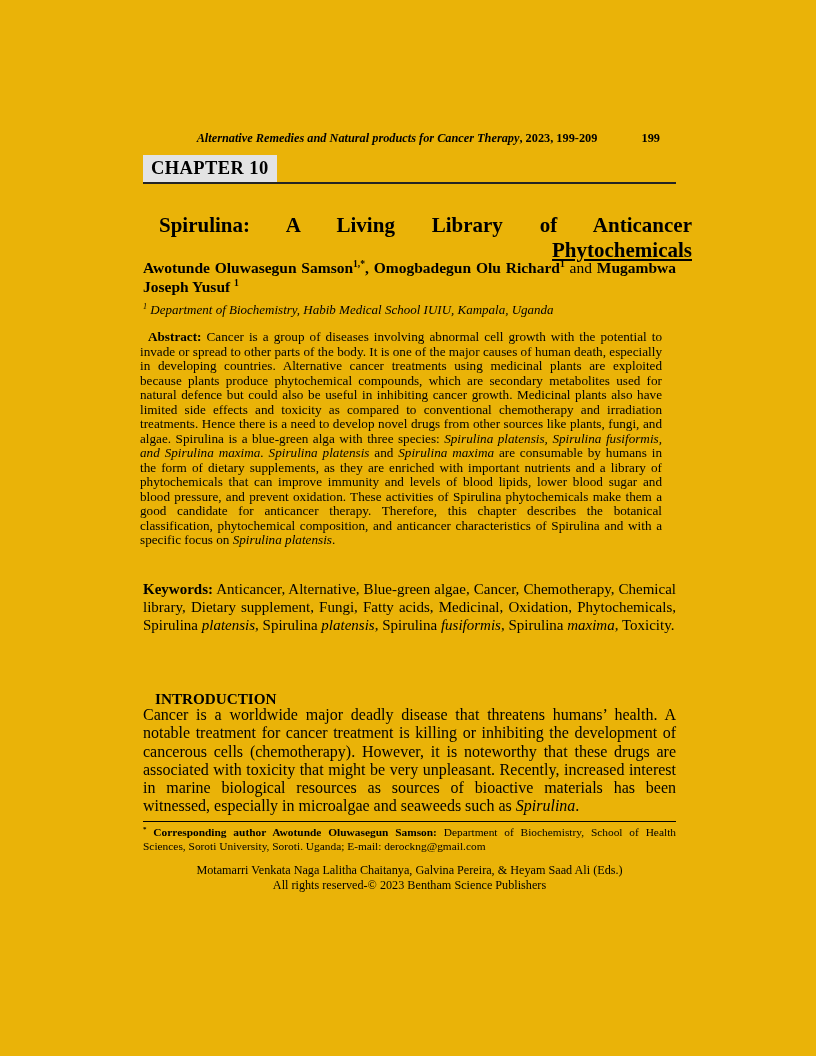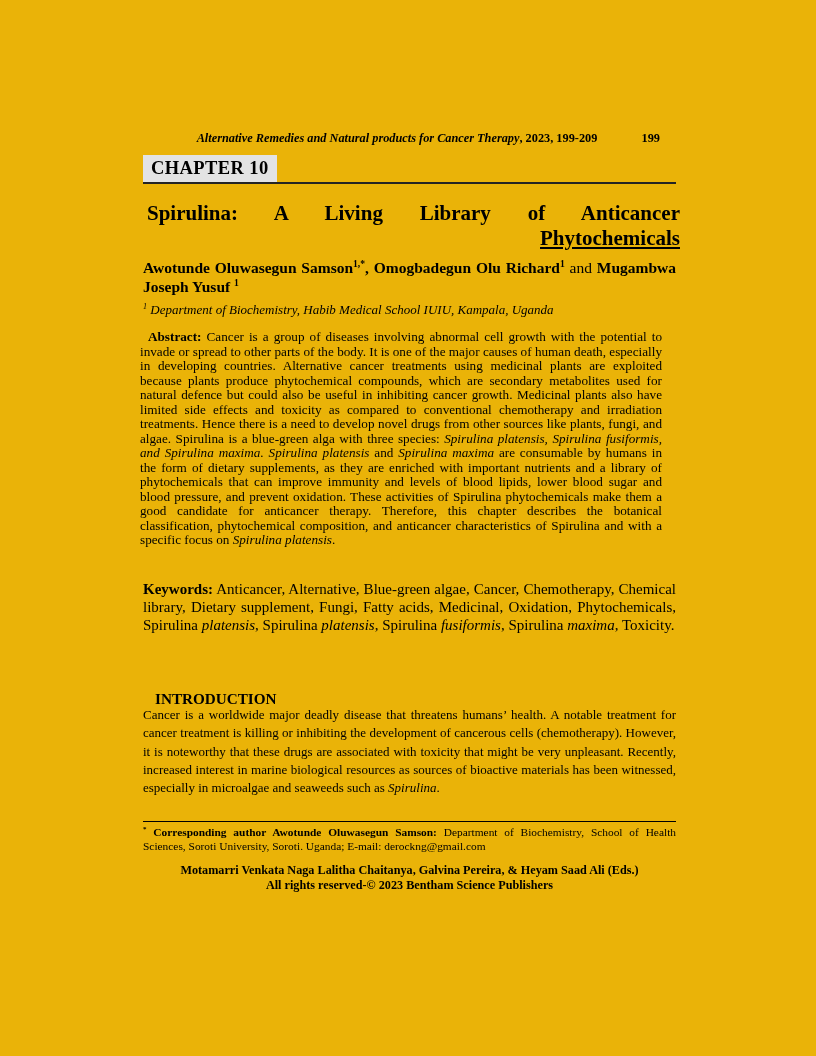--- a/index.html
+++ b/index.html
@@ -27,44 +27,44 @@
     display: inline-block;
     background: var(--chapter_bg, #e3e3e3);
     font-weight: bold;
     font-size: 18.5px;
     line-height: 22px;
     padding: 2px 8px 3px 8px;
     letter-spacing: 0.4px;
   }
   .chapter-rule { top: 182px; height: 2px; background: var(--rule_color, #242424); }
 
-  .doc-title { top: 197px; margin: 4px; font-size: 21px; font-weight: bold; line-height: 24.5px; }
+  .doc-title { top: 197px; margin: 16px; font-size: 21px; font-weight: bold; line-height: 24.5px; }
   .doc-title .t1 { text-align: justify; text-align-last: justify; }
   .doc-title .t2 { text-align: right; text-decoration: underline; }
 
   .authors { top: 259px; font-size: 15.5px; line-height: 18.5px; text-align: justify; }
   .affiliation { top: 302px; font-size: 13px; line-height: 15.5px; }
 
   .abstract {
     top: 330px; left: 140px; width: 522px;
     font-size: 13.2px; line-height: 14.5px;
     text-align: justify; text-indent: 8px;
   }
   .abstract span, .abstract sup { text-indent: 0; }
 
   .keywords { top: 581px; font-size: 15px; line-height: 17.8px; text-align: justify; }
 
   .section-heading { top: 678px; margin: 12px; font-size: 15.2px; font-weight: bold; line-height: 18px; }
 
-  .body-para { top: 706px; font-size: 13px; line-height: 18.3px; text-align: justify; }
+  .body-para { top: 706px; font-size: 16px; line-height: 18.3px; text-align: justify; }
 
   .footnote-rule { top: 821px; height: 1px; background: #000; }
   .footnote { top: 826px; font-size: 11.4px; line-height: 13.8px; text-align: justify; }
 
-  .book-footer { top: 863px; text-align: center; font-weight: bold; font-size: 12.2px; line-height: 15px; padding-right: 15px; }
+  .book-footer { top: 863px; text-align: center; font-weight: normal; font-size: 12.2px; line-height: 15px; padding-right: 15px; }
 </style>
 </head>
 <body>
 
 <div class="page">
 
   <div class="block running-header">
     <div class="rh-title"><span class="b i">Alternative Remedies and Natural products for Cancer Therapy</span><span class="b">, 2023, 199-209</span></div>
     <div class="rh-page">199</div>
   </div>

